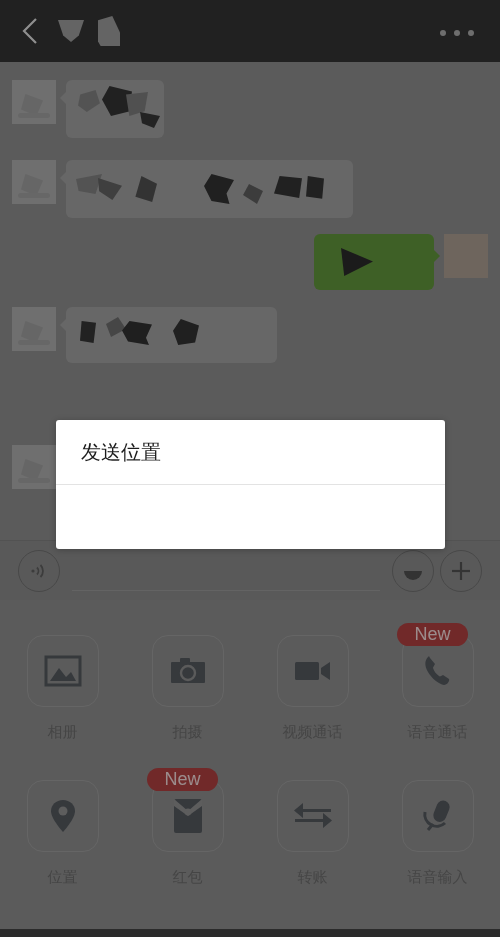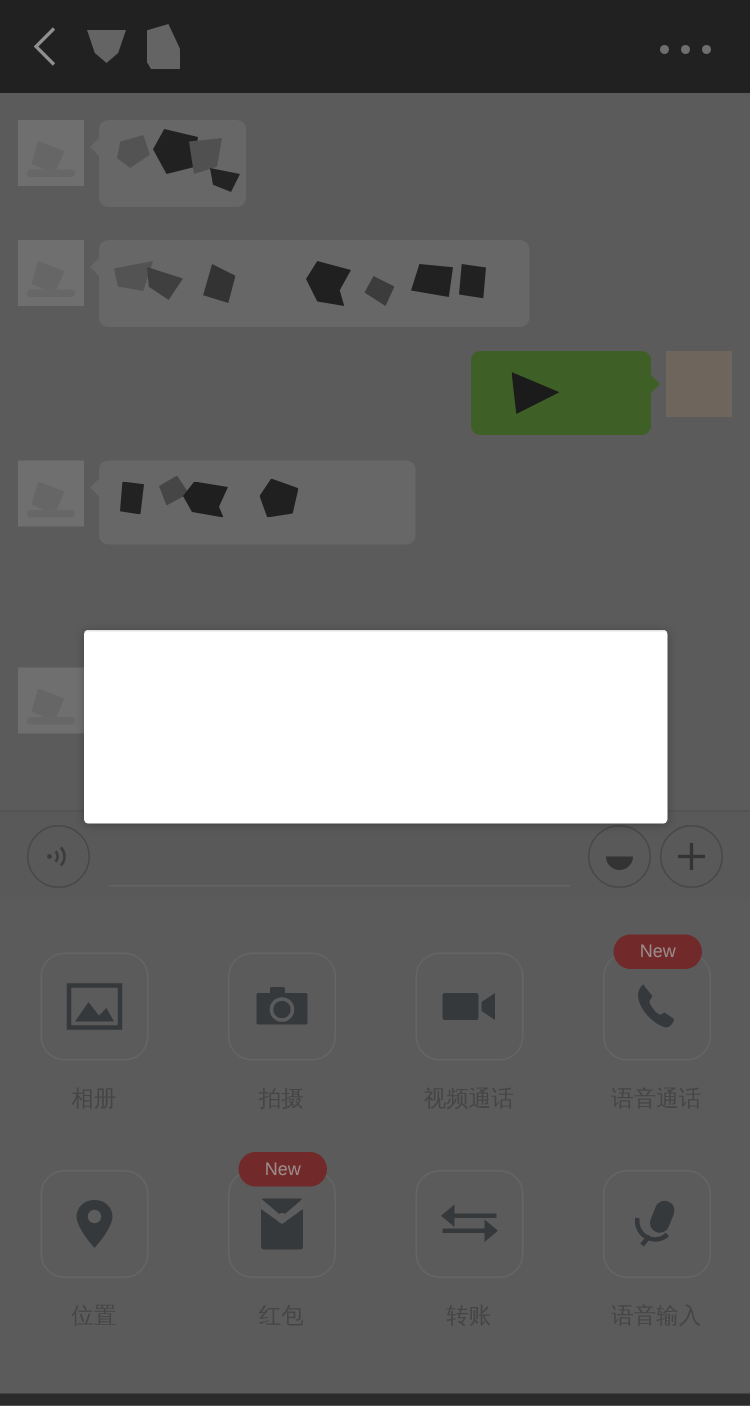--- a/index.html
+++ b/index.html
@@ -74,21 +74,21 @@
   #panel { position:absolute; left:0; top:600px; width:500px; height:329px; background:#7b7b7b; }
   .grid-row { display:flex; }
   .cell { width:125px; display:flex; flex-direction:column; align-items:center; position:relative; }
   .tile {
     width:72px; height:72px; border-radius:16px; border:1px solid #8c8c8c;
     display:flex; align-items:center; justify-content:center; position:relative;
   }
   .cell-label { margin-top:16px; font-size:15px; color:#585858; }
   .badge {
     position:absolute; top:-13px; right:5px;
-    background:#9e2a2a; color:#e2c9c9; font-size:12px;
+    background:#9e2a2a; color:#e2c9c9; font-size:18px;
     padding:3px 17px; border-radius:12px; line-height:17px;
   }
   #panel .r1 { padding-top:35px; }
   #panel .r2 { padding-top:38px; }
 
   
   #dim { position:absolute; inset:0; background:rgba(40,40,40,0.38); }
 
   
   #dialog {
@@ -290,16 +290,17 @@
       </div>
       <div class="cell-label">语音输入</div>
     </div>
 
   </div>
 </div>
 
 <div id="dim"></div>
 
 <div id="dialog">
+  <div class="dlg-item">发送位置</div>
   <div class="dlg-sep"></div>
 </div>
 
 <div id="bottombar"></div>
 
 </body></html>

